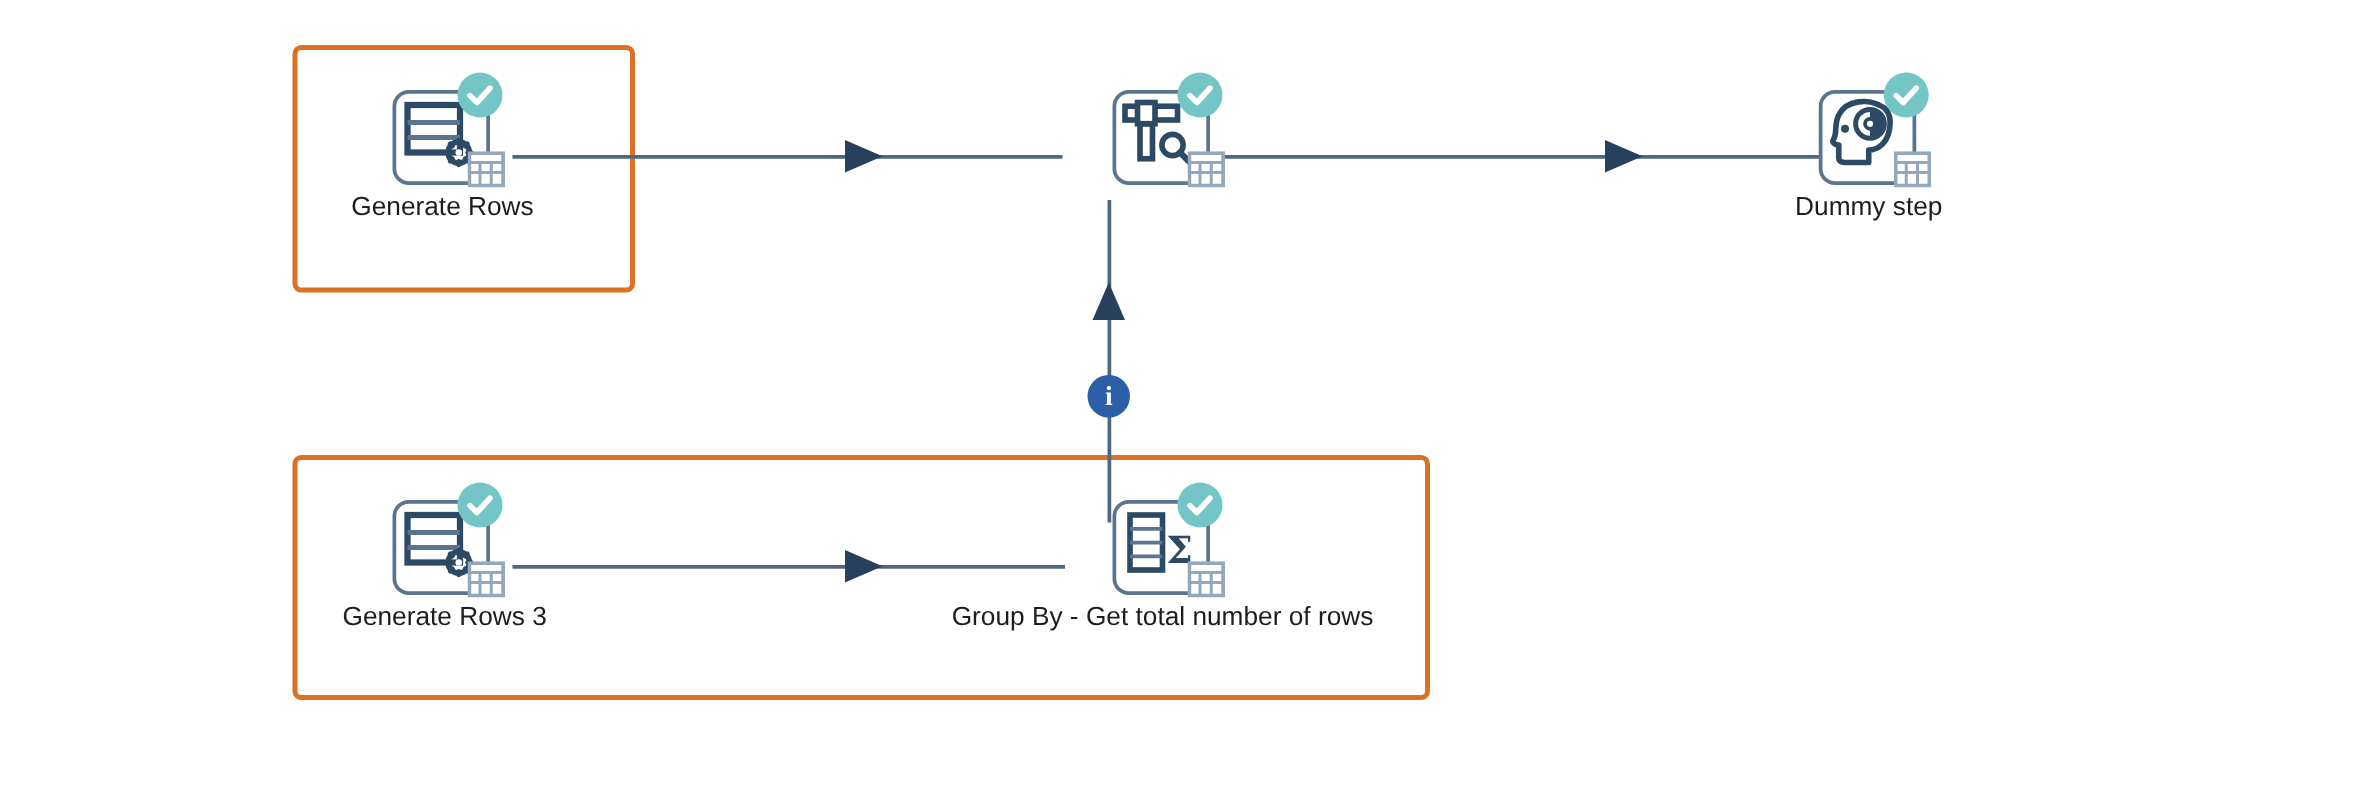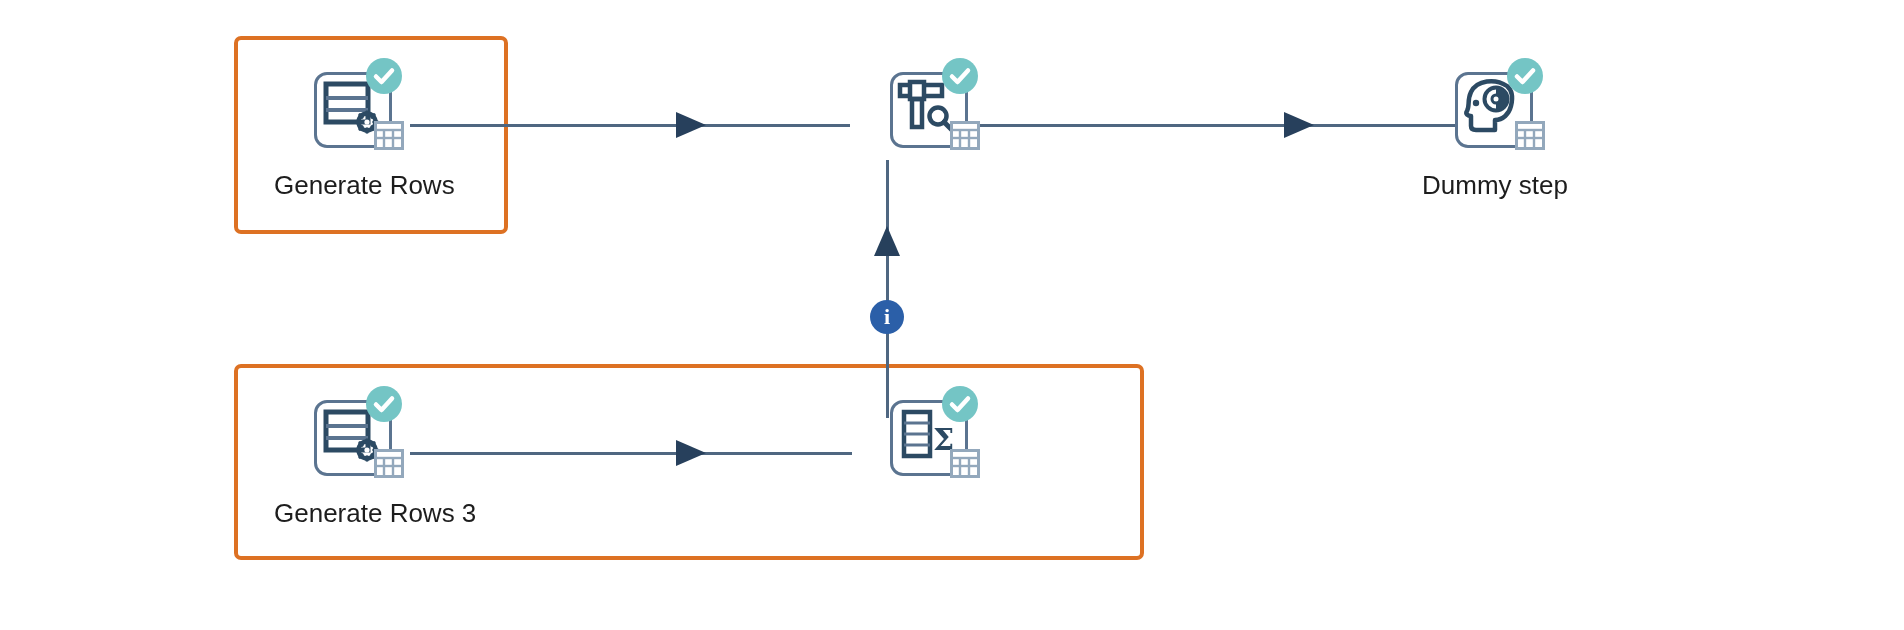--- a/index.html
+++ b/index.html
@@ -53,25 +53,25 @@
     width: 160px;
   }
   .step-icon-wrap {
     position: relative;
     width: 100px;
     height: 92px;
     margin: 0 auto;
   }
   .step-label {
     text-align: center;
-    font-size: 26px;
+    font-size: 21px;
     color: #1d1d1d;
     font-family: "Liberation Sans", sans-serif;
     white-space: nowrap;
-    margin-top: 20px;
+    margin-top: 4px;
   }
   .step-label.wide { width: 520px; margin-left: -180px; }
   .step-label.wide2 { width: 520px; margin-left: -180px; }
 
   
   .node-frame {
     position: absolute;
     left: 10px;
     top: 14px;
     width: 78px;
@@ -301,15 +301,16 @@
           <line x1="10" y1="9" x2="10" y2="27.5" stroke="#93A8BC" stroke-width="2.4"></line>
           <line x1="19" y1="9" x2="19" y2="27.5" stroke="#93A8BC" stroke-width="2.4"></line>
         </svg>
       </div>
       <div class="check-badge">
         <svg width="36" height="36" viewBox="0 0 36 36">
           <path d="M10 18.5 L15.5 24 L26 12.5" fill="none" stroke="#ffffff" stroke-width="4.5" stroke-linecap="round" stroke-linejoin="round"></path>
         </svg>
       </div>
     </div>
+    <div class="step-label wide2">Group By - Get total number of rows</div>
   </div>
 
 </div>
 
 </body></html>

